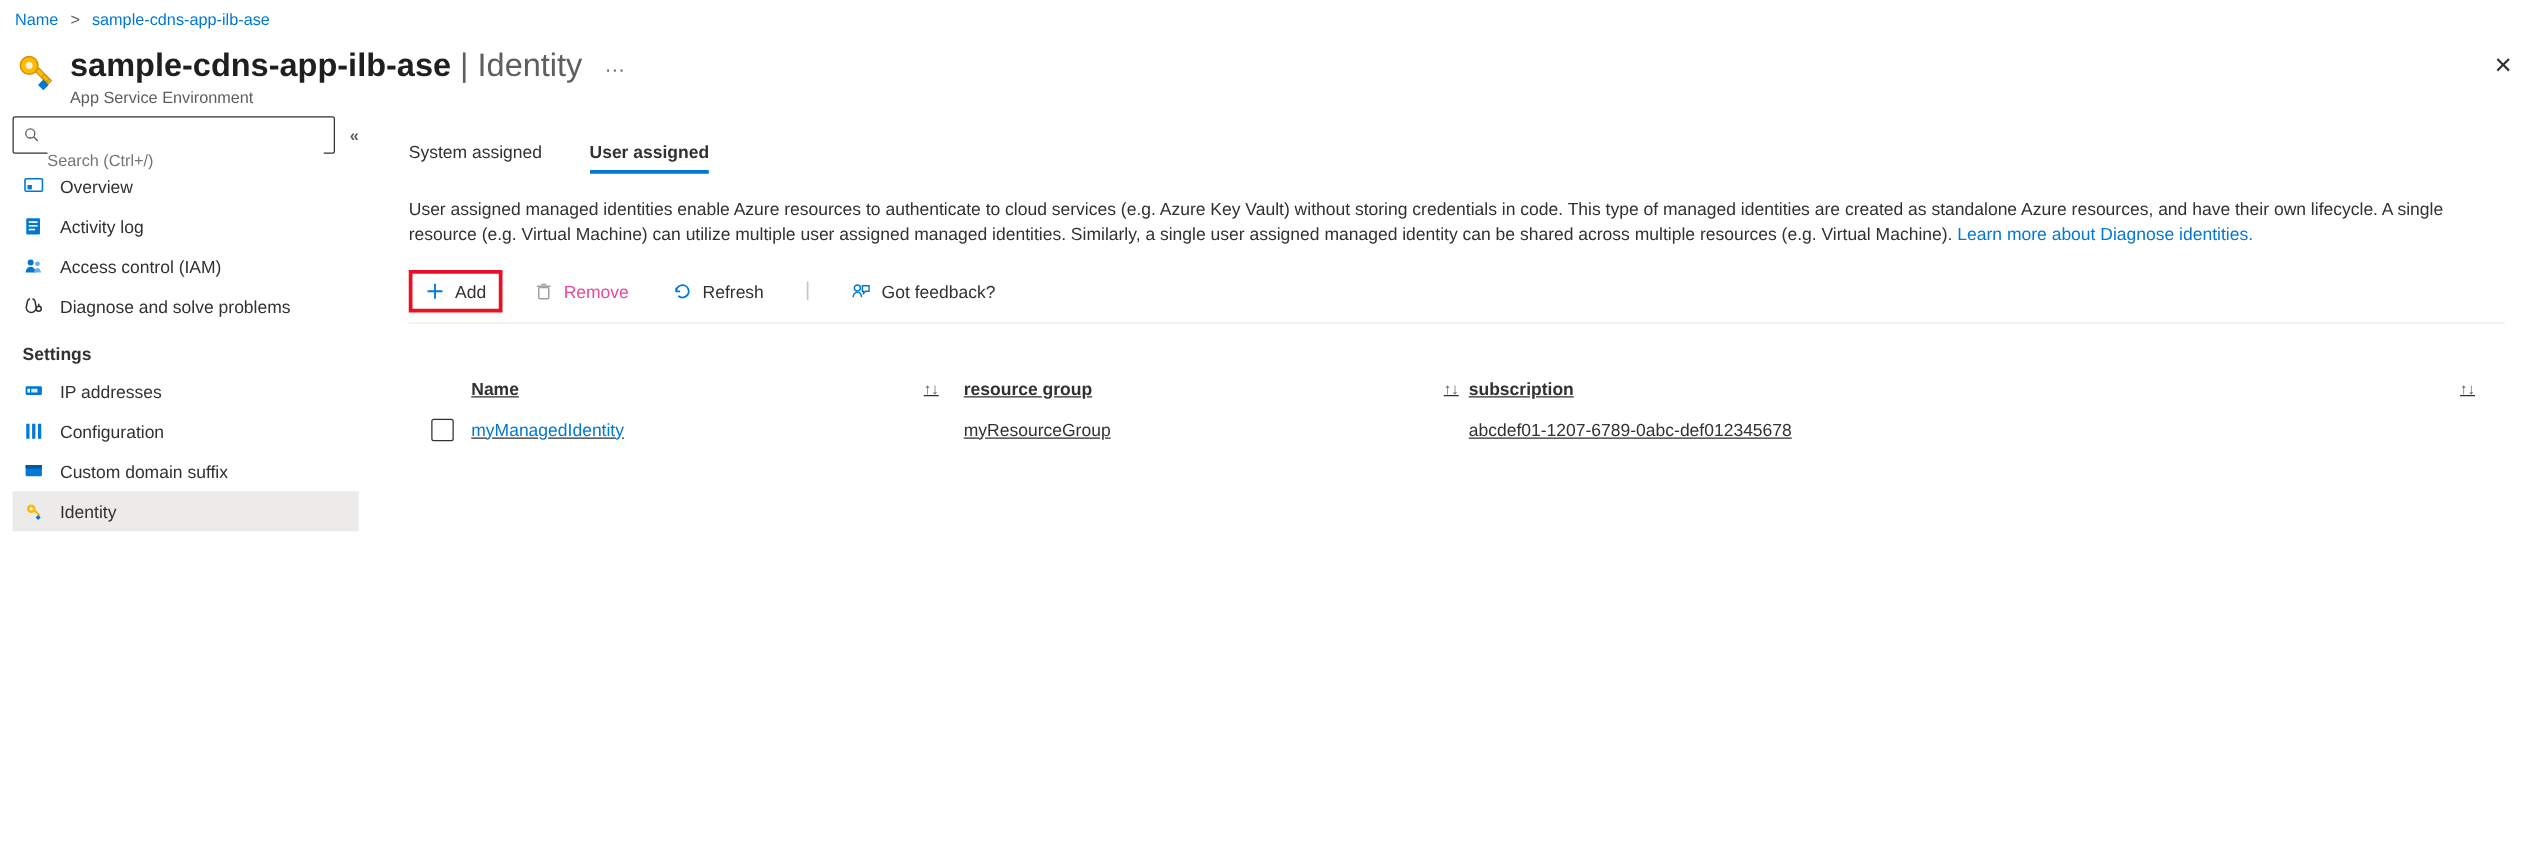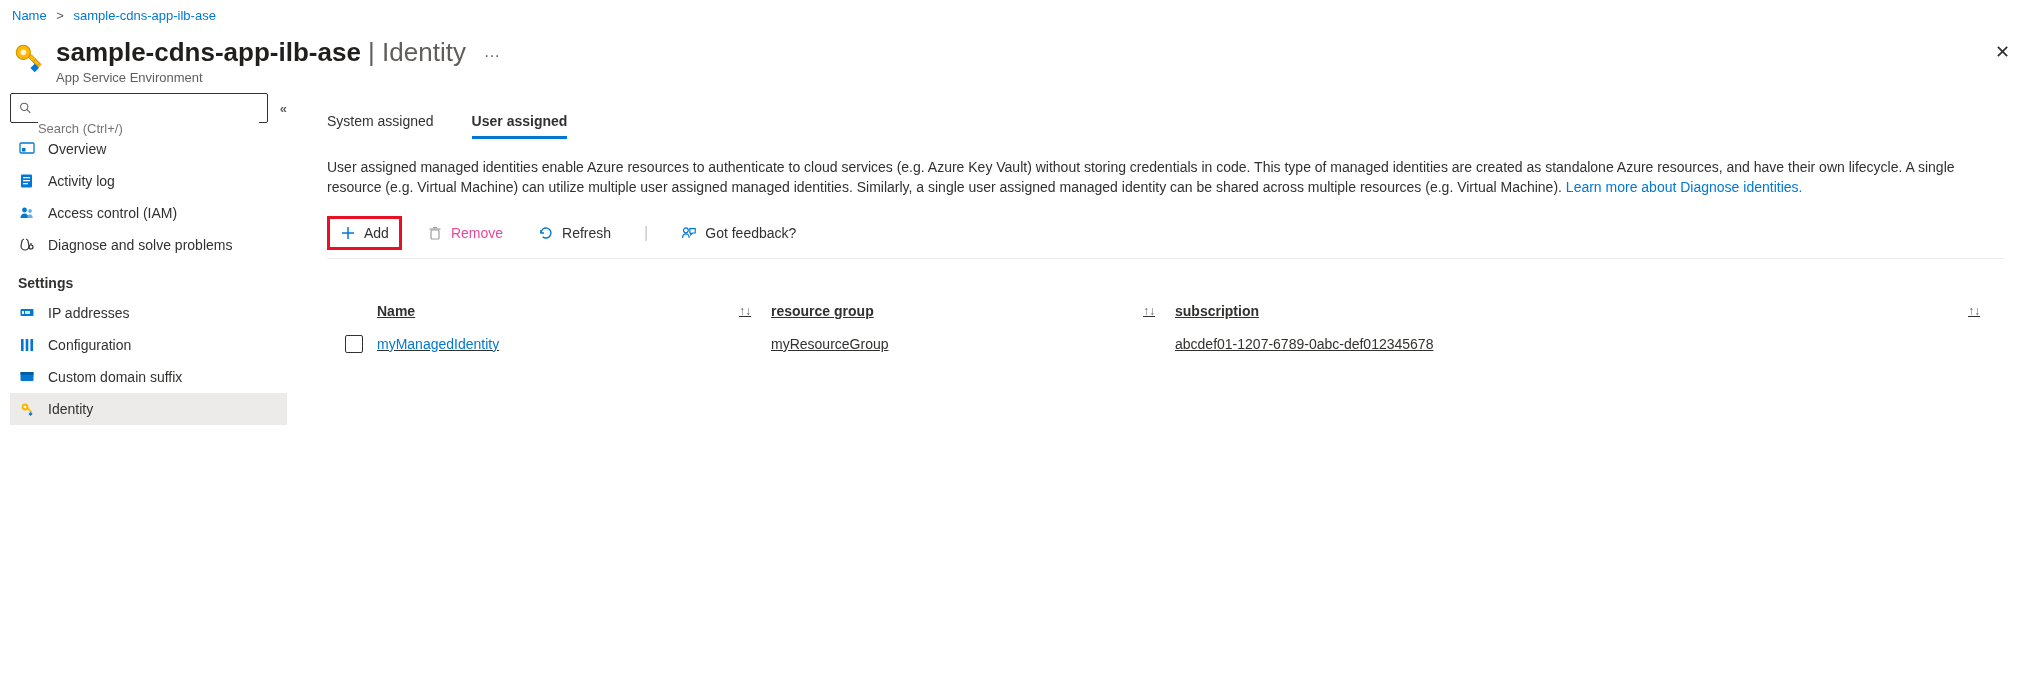--- a/index.html
+++ b/index.html
@@ -202,21 +202,21 @@
     align-items: center;
     padding: 8px 4px;
     text-decoration: underline;
   }
   .grid-header {
     font-weight: 600;
     font-size: 14px;
   }
   .col-check { width: 46px; display:flex; justify-content:center;}
   .col-name { flex: 0 0 394px; display:flex; align-items:center; justify-content:space-between; padding-right: 20px;}
-  .col-rg { flex: 0 0 404px; display:flex; align-items:center; justify-content:space-between; padding-right: 20px;}
+  .col-rg { flex: 0 0 404px; display:flex; align-items:center; justify-content:space-between; padding-right: 8px;}
   .col-sub { flex: 1; display:flex; align-items:center; justify-content:space-between; padding-right: 20px;}
   .sort-icon { color: #605e5c; font-size: 12px; cursor: pointer; }
   .checkbox {
     width: 18px; height: 18px;
     border: 1px solid #323130;
     border-radius: 2px;
     background: #fff;
     cursor: pointer;
   }
   .cell-link { color: #0078d4; cursor: pointer; font-size: 14px; }

